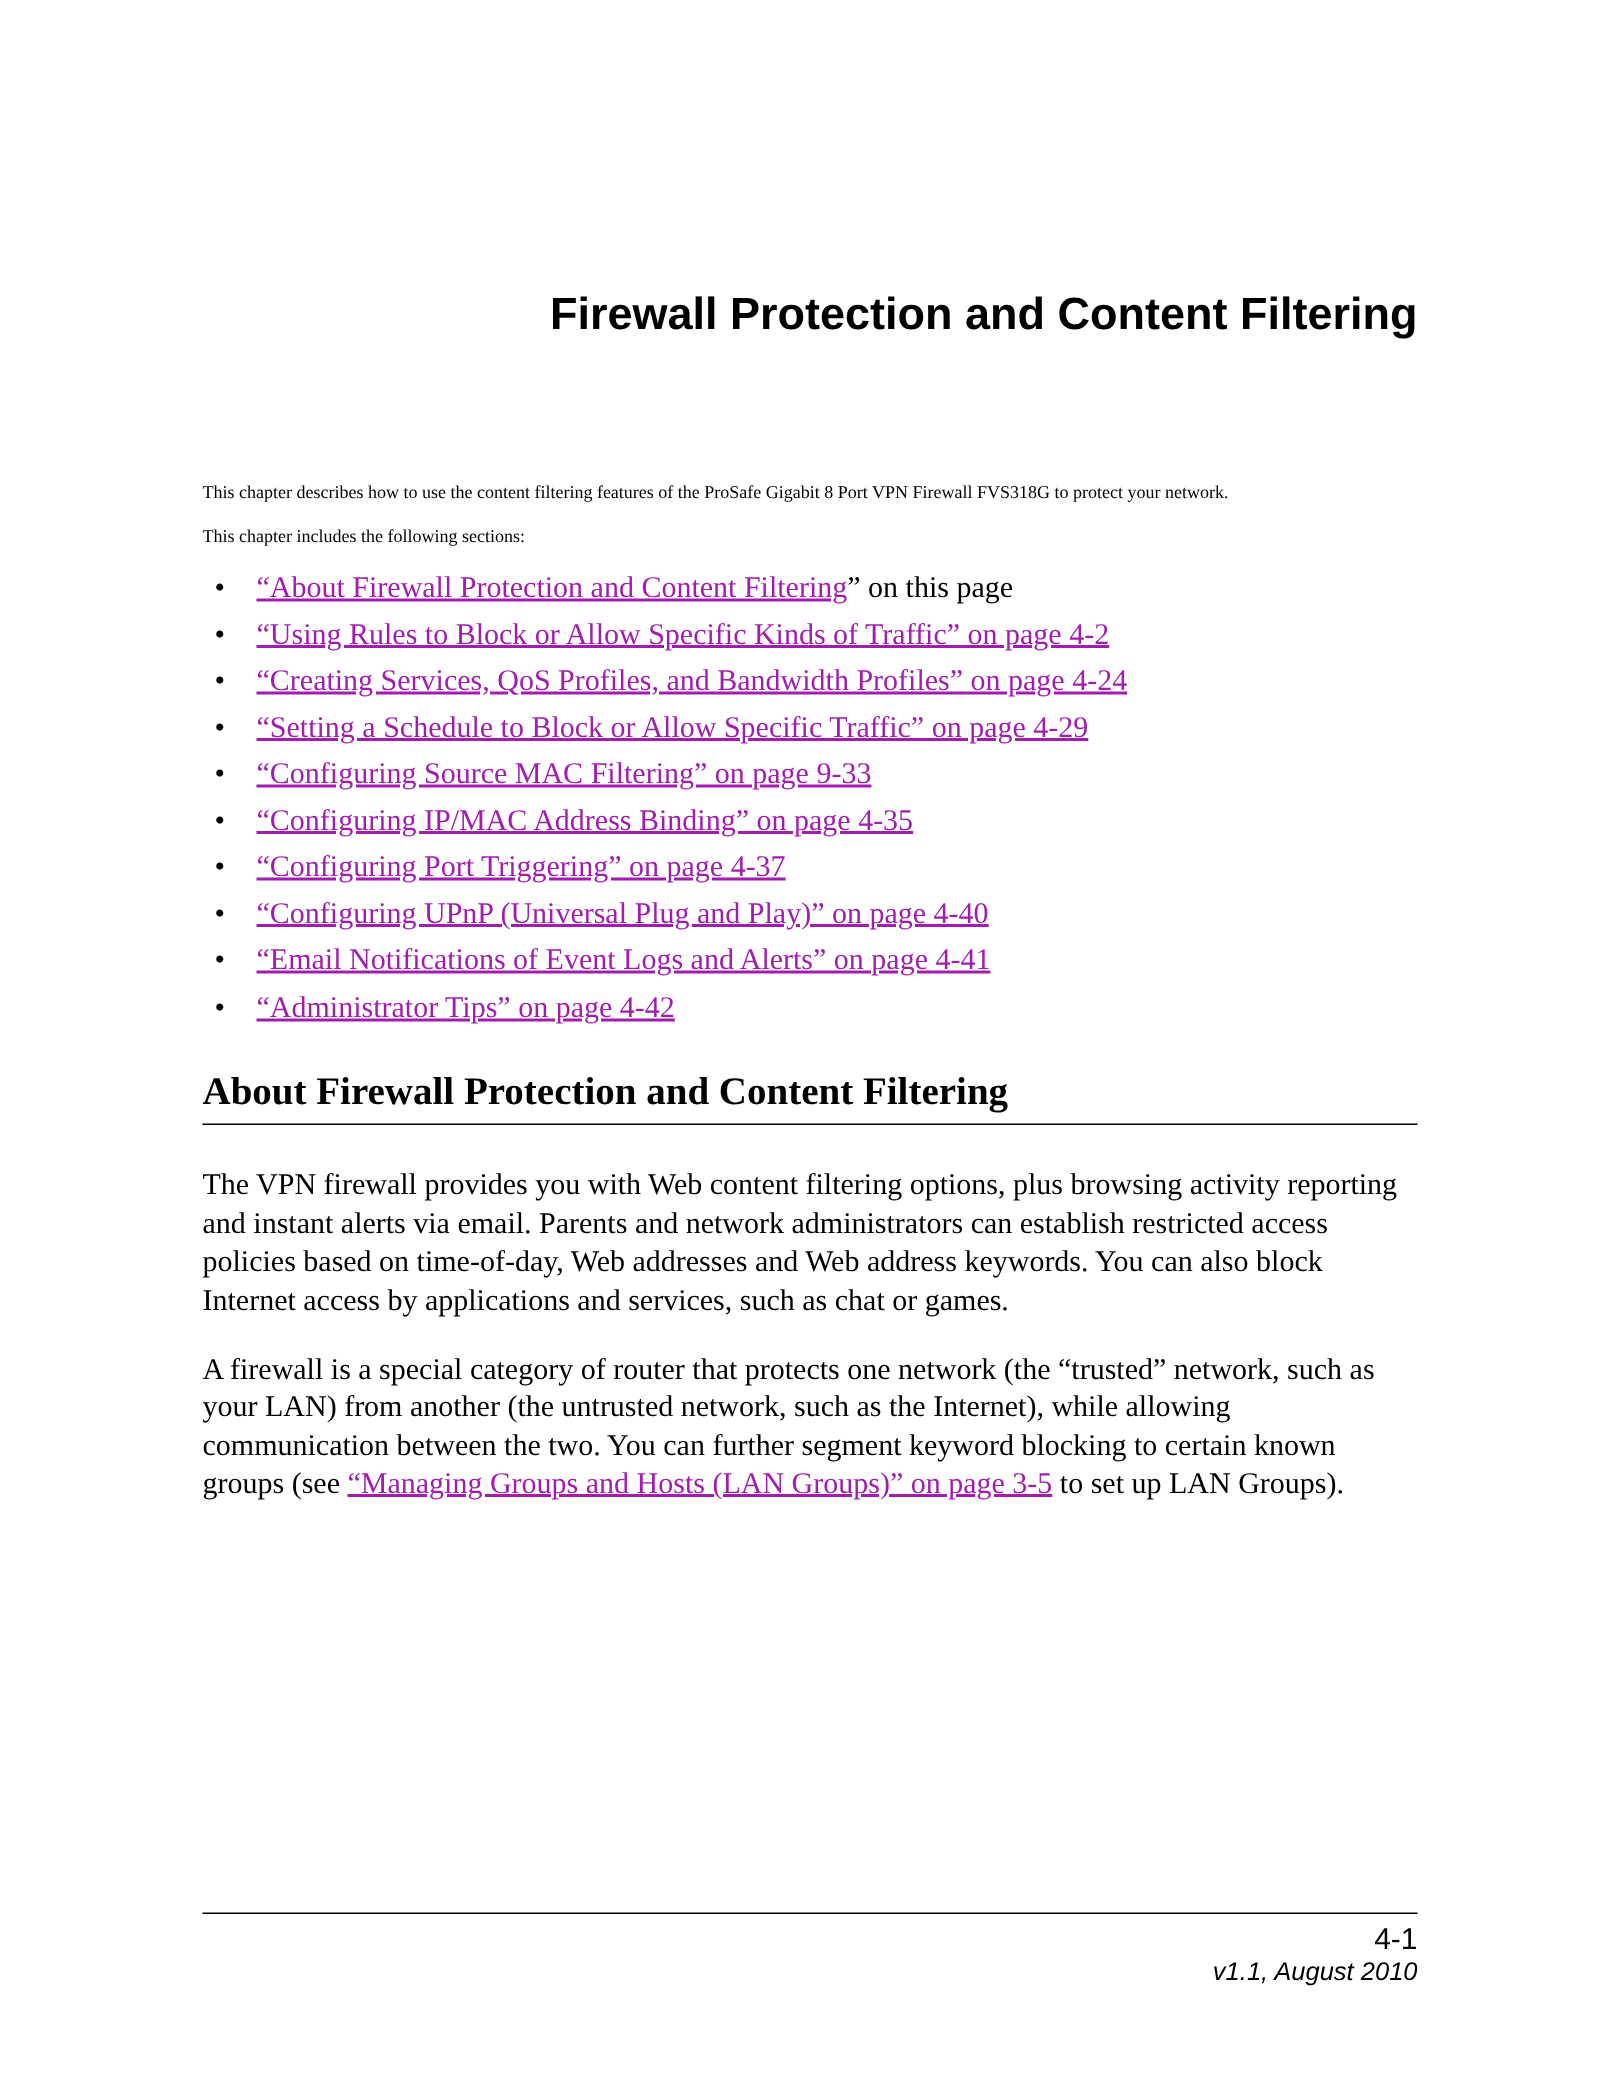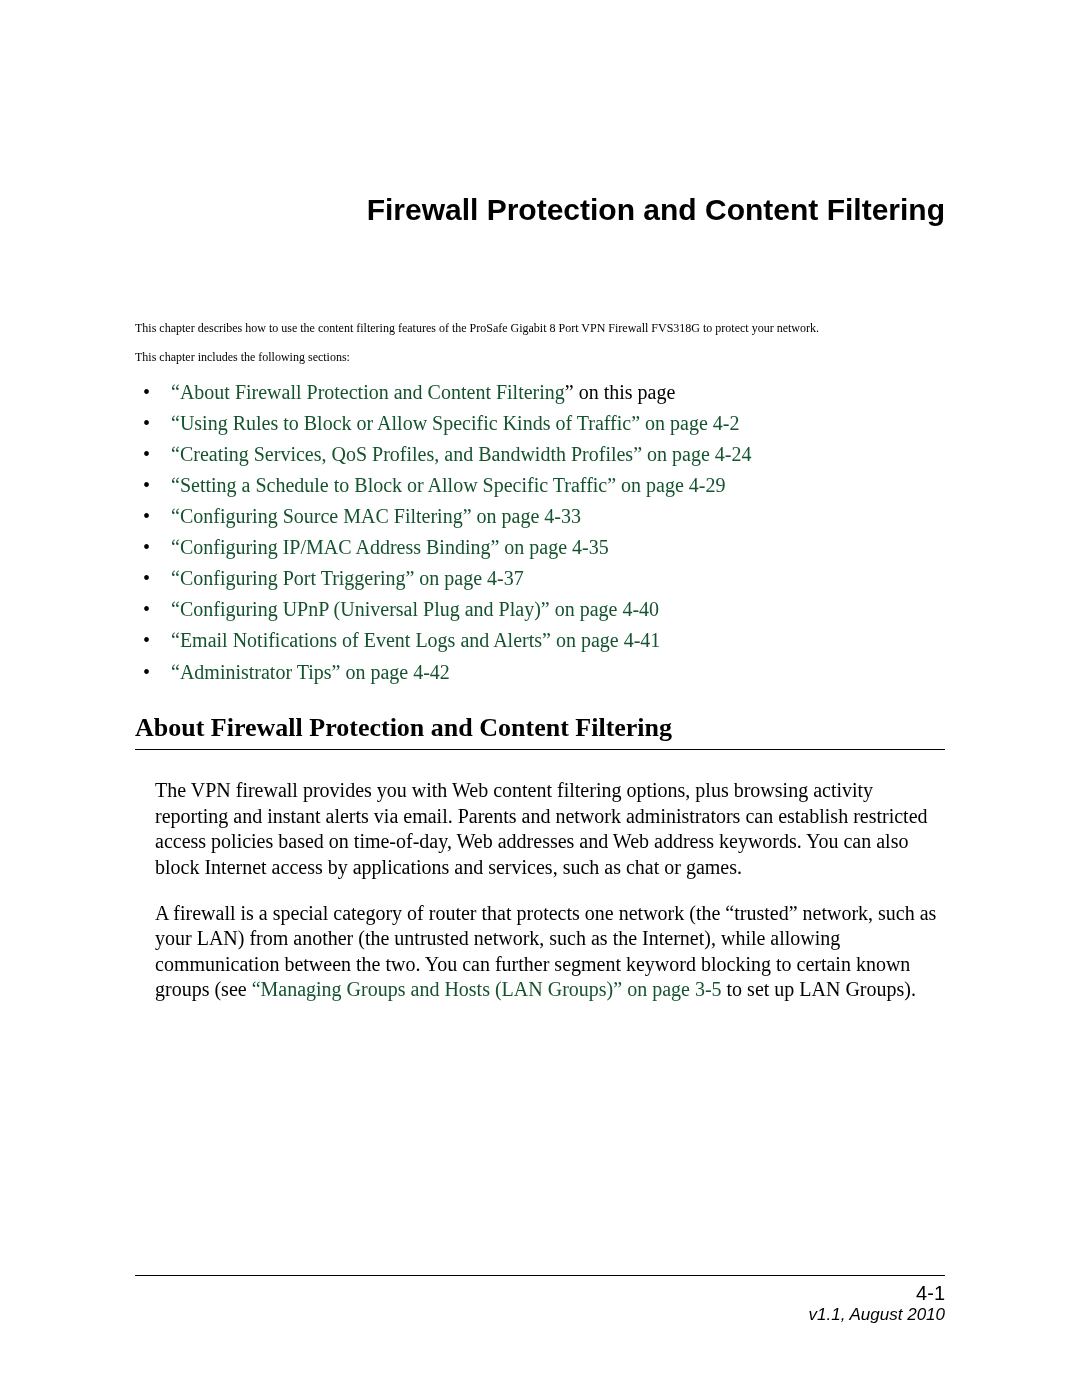--- a/index.html
+++ b/index.html
@@ -41,36 +41,36 @@
     line-height: 1.28;
   }
   .toc li::before {
     content: "•";
     position: absolute;
     left: 8px;
     top: 0;
     font-size: 20px;
   }
   .link {
-    color: #14532d;
+    color: #a21caf;
+    text-decoration: underline;
   }
   .section-heading {
     font-family: Liberation Serif, serif;
     font-weight: bold;
     font-size: 26px;
     border-bottom: 1.5px solid #000;
     padding-bottom: 6px;
     margin-top: 28px;
     margin-bottom: 28px;
   }
   .body-para {
     font-size: 20px;
     line-height: 1.28;
     margin-bottom: 14px;
-    margin-left: 20px;
   }
   .footer {
     position: absolute;
     left: 135px;
     right: 135px;
     bottom: 72px;
     border-top: 1px solid #000;
     padding-top: 6px;
   }
   .page-num {
@@ -95,21 +95,21 @@
   </div>
 
   <p class="intro">This chapter describes how to use the content filtering features of the ProSafe Gigabit 8 Port VPN Firewall FVS318G to protect your network.</p>
   <p class="intro">This chapter includes the following sections:</p>
 
   <ul class="toc">
     <li><span class="link">“About Firewall Protection and Content Filtering</span><span>” on this page</span></li>
     <li><span class="link">“Using Rules to Block or Allow Specific Kinds of Traffic” on page 4-2</span><span></span></li>
     <li><span class="link">“Creating Services, QoS Profiles, and Bandwidth Profiles” on page 4-24</span><span></span></li>
     <li><span class="link">“Setting a Schedule to Block or Allow Specific Traffic” on page 4-29</span><span></span></li>
-    <li><span class="link">“Configuring Source MAC Filtering” on page 4-33</span><span></span></li>
+    <li><span class="link">“Configuring Source MAC Filtering” on page 9-33</span><span></span></li>
     <li><span class="link">“Configuring IP/MAC Address Binding” on page 4-35</span><span></span></li>
     <li><span class="link">“Configuring Port Triggering” on page 4-37</span><span></span></li>
     <li><span class="link">“Configuring UPnP (Universal Plug and Play)” on page 4-40</span><span></span></li>
     <li><span class="link">“Email Notifications of Event Logs and Alerts” on page 4-41</span><span></span></li>
     <li><span class="link">“Administrator Tips” on page 4-42</span><span></span></li>
   </ul>
 
   <div class="section-heading">About Firewall Protection and Content Filtering</div>
 
   <p class="body-para">The VPN firewall provides you with Web content filtering options, plus browsing activity reporting and instant alerts via email. Parents and network administrators can establish restricted access policies based on time-of-day, Web addresses and Web address keywords. You can also block Internet access by applications and services, such as chat or games.</p>

